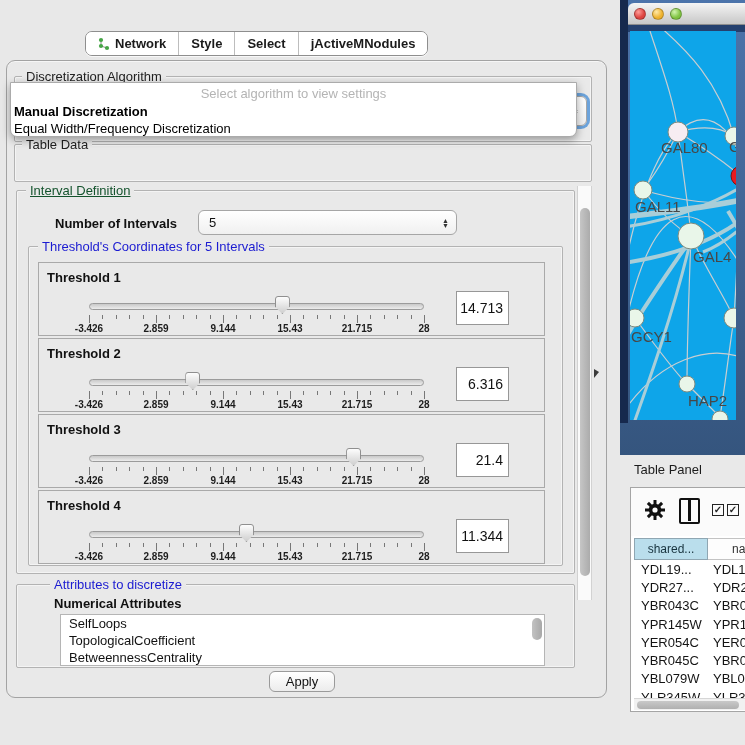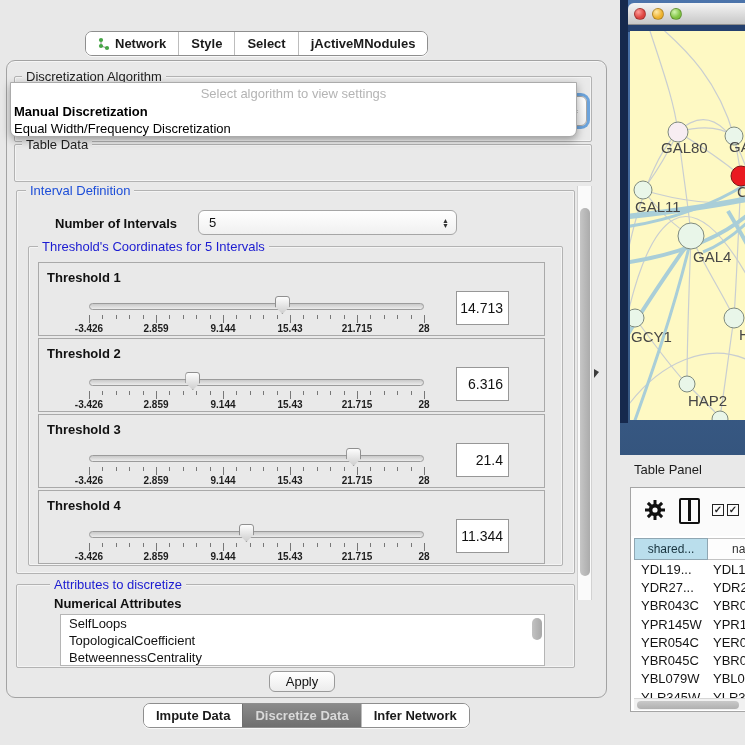--- a/index.html
+++ b/index.html
@@ -23,21 +23,21 @@
   .seg .tab.active { background:linear-gradient(#8a8a8a,#6f6f6f); color:#d9d9d9; border-left-color:#6f6f6f; }
 
   .outer-panel { position:absolute; left:6px; top:60px; width:601px; height:638px;
     border:1px solid #a3a3a3; border-radius:9px; background:#e9e9e9;
     box-shadow:inset 0 1px 0 #f6f6f6; }
 
   .group { position:absolute; border:1px solid #b3b3b3; border-radius:2px;
     box-shadow:inset 0 0 0 1px #f4f4f4; }
   .group-title { position:absolute; font-size:13px; background:#e9e9e9; padding:0 4px; line-height:13px; }
   .t-dark { color:#222; }
-  .t-green { color:#1d4ed8; }
+  .t-green { color:#14532d;text-decoration:underline; }
   .t-blue { color:#1b1bd1; }
 
   .combo { position:absolute; background:linear-gradient(#ffffff,#f0f0f0); border:1px solid #a6a6a6;
     border-radius:6px; font-size:13px; color:#111; display:flex; align-items:center; padding-left:10px; }
   .stepper { position:absolute; right:7px; top:50%; transform:translateY(-50%);
     display:flex; flex-direction:column; line-height:5px; }
   .stepper span { font-size:7px; color:#333; }
   .focus-ring { box-shadow:0 0 0 3px rgba(86,150,216,.85); }
 
   .popup { position:absolute; left:10px; top:82px; width:567px; height:55px; background:#fff;
@@ -84,21 +84,21 @@
   .desktop { position:absolute; left:620px; top:0; width:125px; height:455px;
     background:linear-gradient(#4c74ab,#35557e); }
   .dark-strip { position:absolute; left:620px; top:0; width:8px; height:423px; background:#16294d; }
   .netwin-title { position:absolute; left:628px; top:3px; width:117px; height:22px;
     background:linear-gradient(#f5f5f5,#c7c7c7); border-radius:6px 0 0 0; border-bottom:1px solid #8c8c8c; }
   .light { position:absolute; top:5px; width:12px; height:12px; border-radius:50%; border:1px solid rgba(0,0,0,.25); }
   .l-red { left:6px; background:radial-gradient(circle at 35% 30%, #ff9d98, #dd4440 60%); }
   .l-yellow { left:24px; background:radial-gradient(circle at 35% 30%, #ffe9a8, #eeb22e 60%); }
   .l-green { left:42px; background:radial-gradient(circle at 35% 30%, #d2f5b0, #7fc341 60%); }
   .net-border { position:absolute; left:628px; top:25px; width:117px; height:7px; background:#24406e; }
-  .canvas { position:absolute; left:630px; top:31px; width:115px; height:389px; background:#fef9c3; overflow:hidden; }
+  .canvas { position:absolute; left:630px; top:31px; width:106px; height:389px; background:#0ea5e9; overflow:hidden; }
   .canvas svg text { font-family:"Liberation Sans", sans-serif; font-size:15px; fill:#474747; }
   .eg { fill:none; stroke:#c9ced1; stroke-width:1.2; }
   .et { fill:none; stroke:#a9ced8; }
 
   .tablepanel-bg { position:absolute; left:620px; top:455px; width:125px; height:290px; background:#e9e9e9; }
   .tp-title { position:absolute; left:634px; top:462px; font-size:13px; color:#1c1c1c; }
   .tp-box { position:absolute; left:630px; top:487px; width:115px; height:225px;
     background:#fff; border:1px solid #a5a5a5; border-right:none; overflow:hidden; }
   .tp-toolbar { position:absolute; left:0; top:0; width:115px; height:48px; background:#fbfbfb; }
   .gear { position:absolute; left:13px; top:11px; }
@@ -361,31 +361,20 @@
   <div class="list" id="attr-list">
 
   <div class="item">SelfLoops</div>
       <div class="item">TopologicalCoefficient</div>
       <div class="item">BetweennessCentrality</div>
       <div class="sb"></div>
     </div>
 
   <button class="apply">Apply</button>
 
-  <div class="seg" style="left:143px; top:703px;" id="bottom-tabs">
-      <div class="tab">
-        <span>Impute Data</span>
-      </div>
-      <div class="tab active">
-        <span>Discretize Data</span>
-      </div>
-      <div class="tab">
-        <span>Infer Network</span>
-      </div>
-    </div>
 
   <div class="desktop"></div>
   <div class="dark-strip"></div>
   <div class="netwin-title">
     <span class="light l-red"></span>
     <span class="light l-yellow"></span>
     <span class="light l-green"></span>
   </div>
   <div class="net-border"></div>
 

